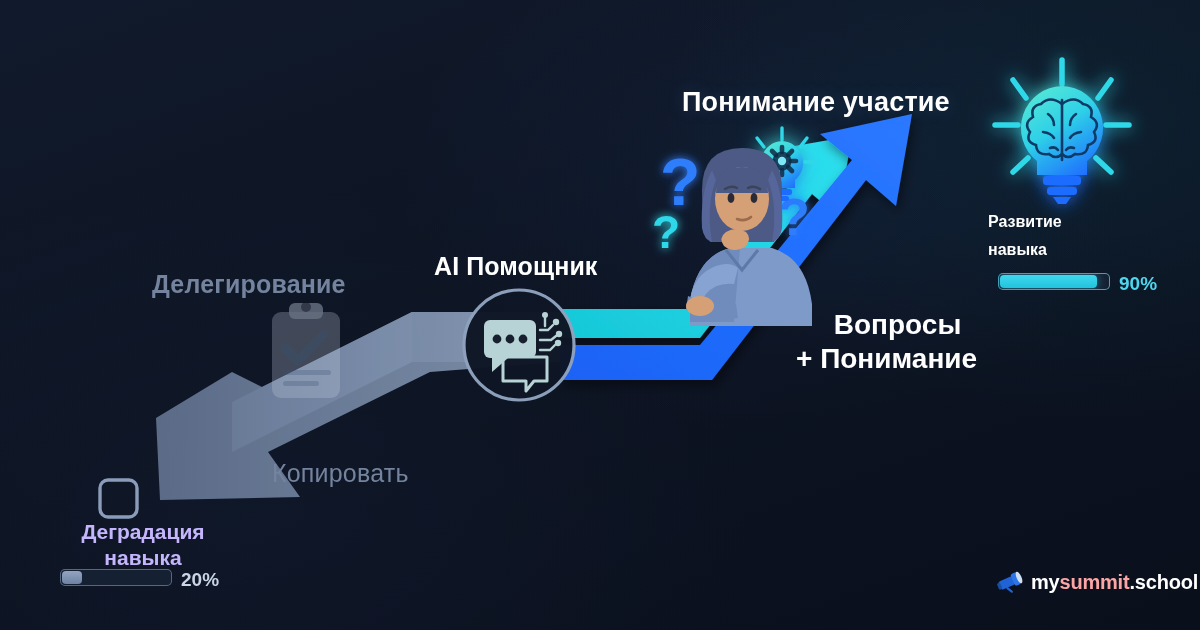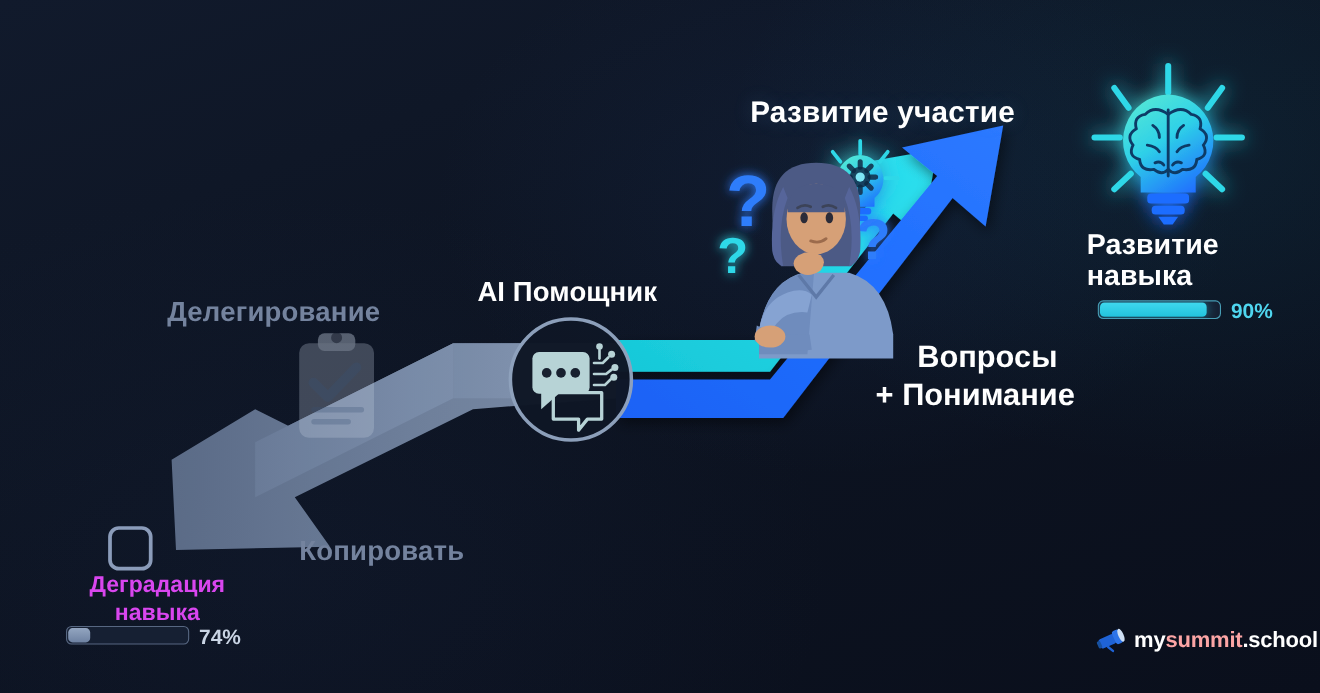--- a/index.html
+++ b/index.html
@@ -19,43 +19,43 @@
       linear-gradient(160deg,#111a2c 0%,#0d1422 45%,#0a0f1c 100%);
   }
   svg.layer { position:absolute; inset:0; width:1200px; height:630px; }
 
   .txt { position:absolute; color:#fff; white-space:nowrap; }
   .t-deleg {
     left:152px; top:270px; font-size:25px; font-weight:700;
     color:#74839e; letter-spacing:.2px;
   }
   .t-copy {
-    left:272px; top:459px; font-size:25px; font-weight:700;
-    color:#74839e; letter-spacing:.2px;margin-top:28px;
+    left:272px; top:459px; font-size:25px; font-weight:400;
+    color:#74839e; letter-spacing:.2px;
   }
   .t-ai {
     left:434px; top:252px; font-size:25px; font-weight:700;
     color:#ffffff; letter-spacing:.1px;text-align:right;
   }
   .t-active {
     left:682px; top:87px; font-size:27px; font-weight:700;
     color:#ffffff; letter-spacing:.2px;
     text-shadow:0 0 18px rgba(120,190,255,.18);
   }
   .t-quest {
     left:818px; top:308px; font-size:28px; font-weight:700;
     color:#ffffff; line-height:34px; text-align:center;
   }
   .t-quest .l2 { margin-left:-22px; display:block; }
   .t-degr {
     left:48px; top:519px; font-size:21px; font-weight:700;
-    color:#d946ef; line-height:26px; text-align:center; width:190px;
+    color:#c4b5fd; line-height:26px; text-align:center; width:190px;
   }
   .t-dev {
-    left:988px; top:208px; font-size:26px; font-weight:700;
+    left:988px; top:208px; font-size:16px; font-weight:700;
     color:#ffffff; line-height:28px; text-align:left; width:190px;
   }
 
   .bar { position:absolute; display:flex; align-items:flex-start; }
   .bar .track {
     position:relative; height:17px; border-radius:5px;
     border:1.6px solid rgba(150,170,200,.55);
     background:rgba(25,36,56,.75); overflow:hidden;
   }
   .bar .fill { position:absolute; left:1px; top:1px; bottom:1px; border-radius:4px; }
@@ -302,42 +302,42 @@
       <rect x="100" y="480" width="37" height="37" rx="8" fill="none" stroke="#8b9cba" stroke-width="3.4"></rect>
     </g>
   </svg>
 
   <div class="txt t-deleg">Делегирование</div>
 
   <div class="txt t-copy">Копировать</div>
 
   <div class="txt t-ai">AI Помощник</div>
 
-  <div class="txt t-active">Развитие участие</div>
+  <div class="txt t-active">Понимание участие</div>
 
   <div class="txt t-quest">
     <span>Вопросы</span>
     <span class="l2">+ Понимание</span>
   </div>
 
   <div class="txt t-degr">
     <span>Деградация</span><br>
     <span>навыка</span>
   </div>
 
   <div class="txt t-dev">
     <span>Развитие</span><br>
     <span>навыка</span>
   </div>
 
   <div class="bar" id="bar-degr">
     <div class="track">
       <div class="fill" id="fill-degr" style="width: calc(20% - 2px);"></div>
     </div>
-    <div class="pct">74%</div>
+    <div class="pct">20%</div>
   </div>
 
   <div class="bar" id="bar-dev">
     <div class="track">
       <div class="fill" id="fill-dev" style="width: calc(90% - 2px);"></div>
     </div>
     <div class="pct">90%</div>
   </div>
 
   <div id="logo">

